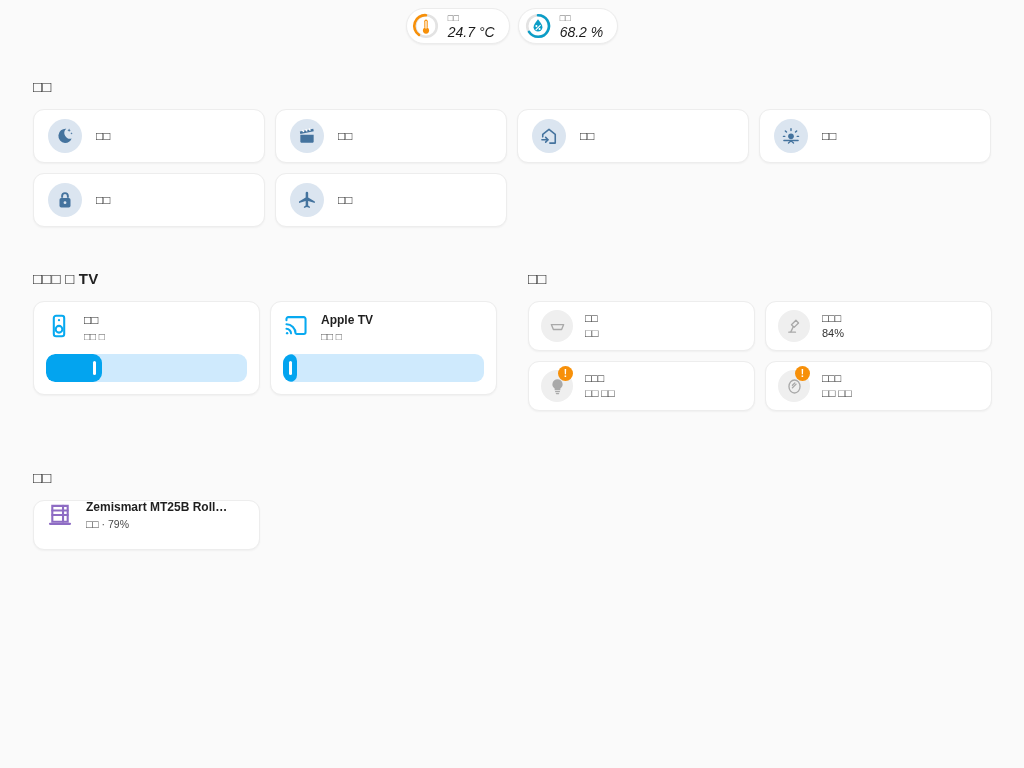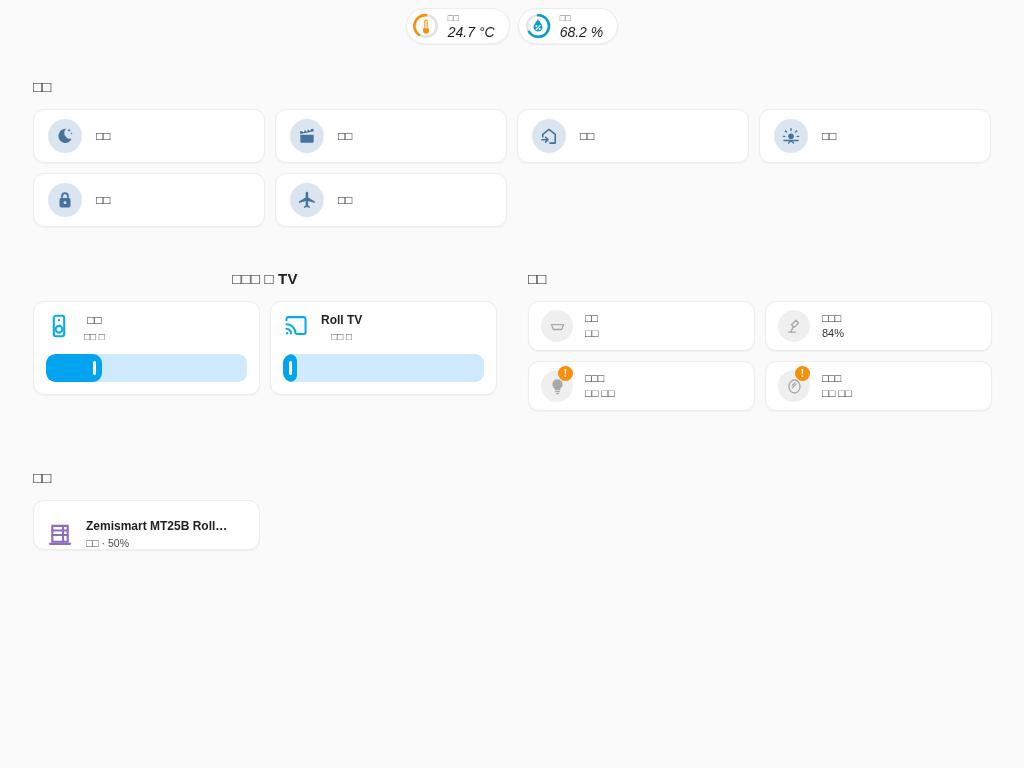--- a/index.html
+++ b/index.html
@@ -61,21 +61,21 @@
   }
   .scene-ico {
     width: 34px; height: 34px; border-radius: 50%;
     background: #dbe5f0; color: #44739e;
     display: flex; align-items: center; justify-content: center;
     flex: 0 0 34px;
   }
   .scene-name { font-size: 12px; color: #2b2b2b; }
 
   
-  .media-wrap { position: absolute; left: 33px; top: 270px; width: 464px; text-align: center; }
+  .media-wrap { position: absolute; left: 33px; top: 270px; width: 464px; }
   .media-grid {
     display: grid; grid-template-columns: repeat(2, 227px);
     gap: 10px; margin-top: 14px;
   }
   .media-card { padding: 11px 12px 12px 12px; }
   .media-head { display: flex; align-items: flex-start; gap: 12px; }
   .media-ico { width: 26px; height: 26px; flex: 0 0 26px; color: #07a9f0; }
   .media-txt { display: flex; flex-direction: column; gap: 3px; padding-top: 1px; }
   .media-title { font-size: 12px; font-weight: bold; color: #1f1f1f; line-height: 1.15; }
   .media-sub { font-size: 10px; color: #585858; line-height: 1.15; }
@@ -113,21 +113,21 @@
     font-size: 10px; font-weight: bold; line-height: 15px;
     text-align: center;
   }
   .light-txt { display: flex; flex-direction: column; gap: 3px; }
   .light-name { font-size: 10.5px; font-weight: bold; color: #2b2b2b; line-height: 1.15; }
   .light-state { font-size: 11px; color: #333333; line-height: 1.15; }
 
   
   .covers-wrap { position: absolute; left: 33px; top: 469px; width: 464px; }
   .covers-grid { display: grid; grid-template-columns: 227px; gap: 10px; margin-top: 14px; }
-  .cover-card { display: flex; align-items: flex-end; gap: 12px; height: 50px; padding: 0 12px; }
+  .cover-card { display: flex; align-items: flex-start; gap: 12px; height: 50px; padding: 0 12px; }
   .cover-ico { width: 28px; height: 28px; flex: 0 0 28px; color: #8e6cc4; }
   .cover-txt { display: flex; flex-direction: column; gap: 3px; min-width: 0; }
   .cover-name {
     font-size: 12px; font-weight: bold; color: #1f1f1f; line-height: 1.15;
     white-space: nowrap; overflow: hidden; text-overflow: ellipsis; max-width: 158px;
   }
   .cover-state { font-size: 10.5px; color: #4a4a4a; line-height: 1.15; }
 </style>
 </head>
 <body>
@@ -274,21 +274,21 @@
         <div class="media-head">
           <div class="media-ico">
             <svg width="26" height="26" viewBox="0 0 24 24" fill="none" stroke="currentColor" stroke-width="1.9" stroke-linecap="round" stroke-linejoin="round">
               <path d="M3.2 6.6V5.4a1.6 1.6 0 0 1 1.6-1.6h14.4a1.6 1.6 0 0 1 1.6 1.6v12.4a1.6 1.6 0 0 1-1.6 1.6h-6.6"></path>
               <path d="M3.2 10.4a8.4 8.4 0 0 1 8.4 8.4"></path>
               <path d="M3.2 14.6a4.2 4.2 0 0 1 4.2 4.2"></path>
               <circle cx="3.8" cy="18.6" r="1.1" fill="currentColor" stroke="none"></circle>
             </svg>
           </div>
           <div class="media-txt">
-            <span class="media-title">Roll TV</span>
+            <span class="media-title">Apple TV</span>
             <span class="media-sub">□□ □</span>
           </div>
         </div>
         <div class="slider">
           <div class="slider-fill" style="width:14px"></div>
           <div class="slider-knob" style="left:6px"></div>
         </div>
       </div>
 
     </div>
@@ -373,20 +373,20 @@
         <div class="cover-ico">
           <svg width="28" height="28" viewBox="0 0 24 24" fill="none" stroke="currentColor" stroke-width="1.8" stroke-linecap="round">
             <path d="M5.4 4.2h13.2v13.6H5.4z"></path>
             <path d="M5.4 8.1h13.2M5.4 12h13.2"></path>
             <path d="M3.4 19.6h17.2"></path>
             <path d="M14.6 4.2v13.6"></path>
           </svg>
         </div>
         <div class="cover-txt">
           <span class="cover-name">Zemismart MT25B Roll…</span>
-          <span class="cover-state">□□ · 50%</span>
+          <span class="cover-state">□□ · 79%</span>
         </div>
       </div>
 
     </div>
   </div>
 
 </div>
 
 </body></html>

